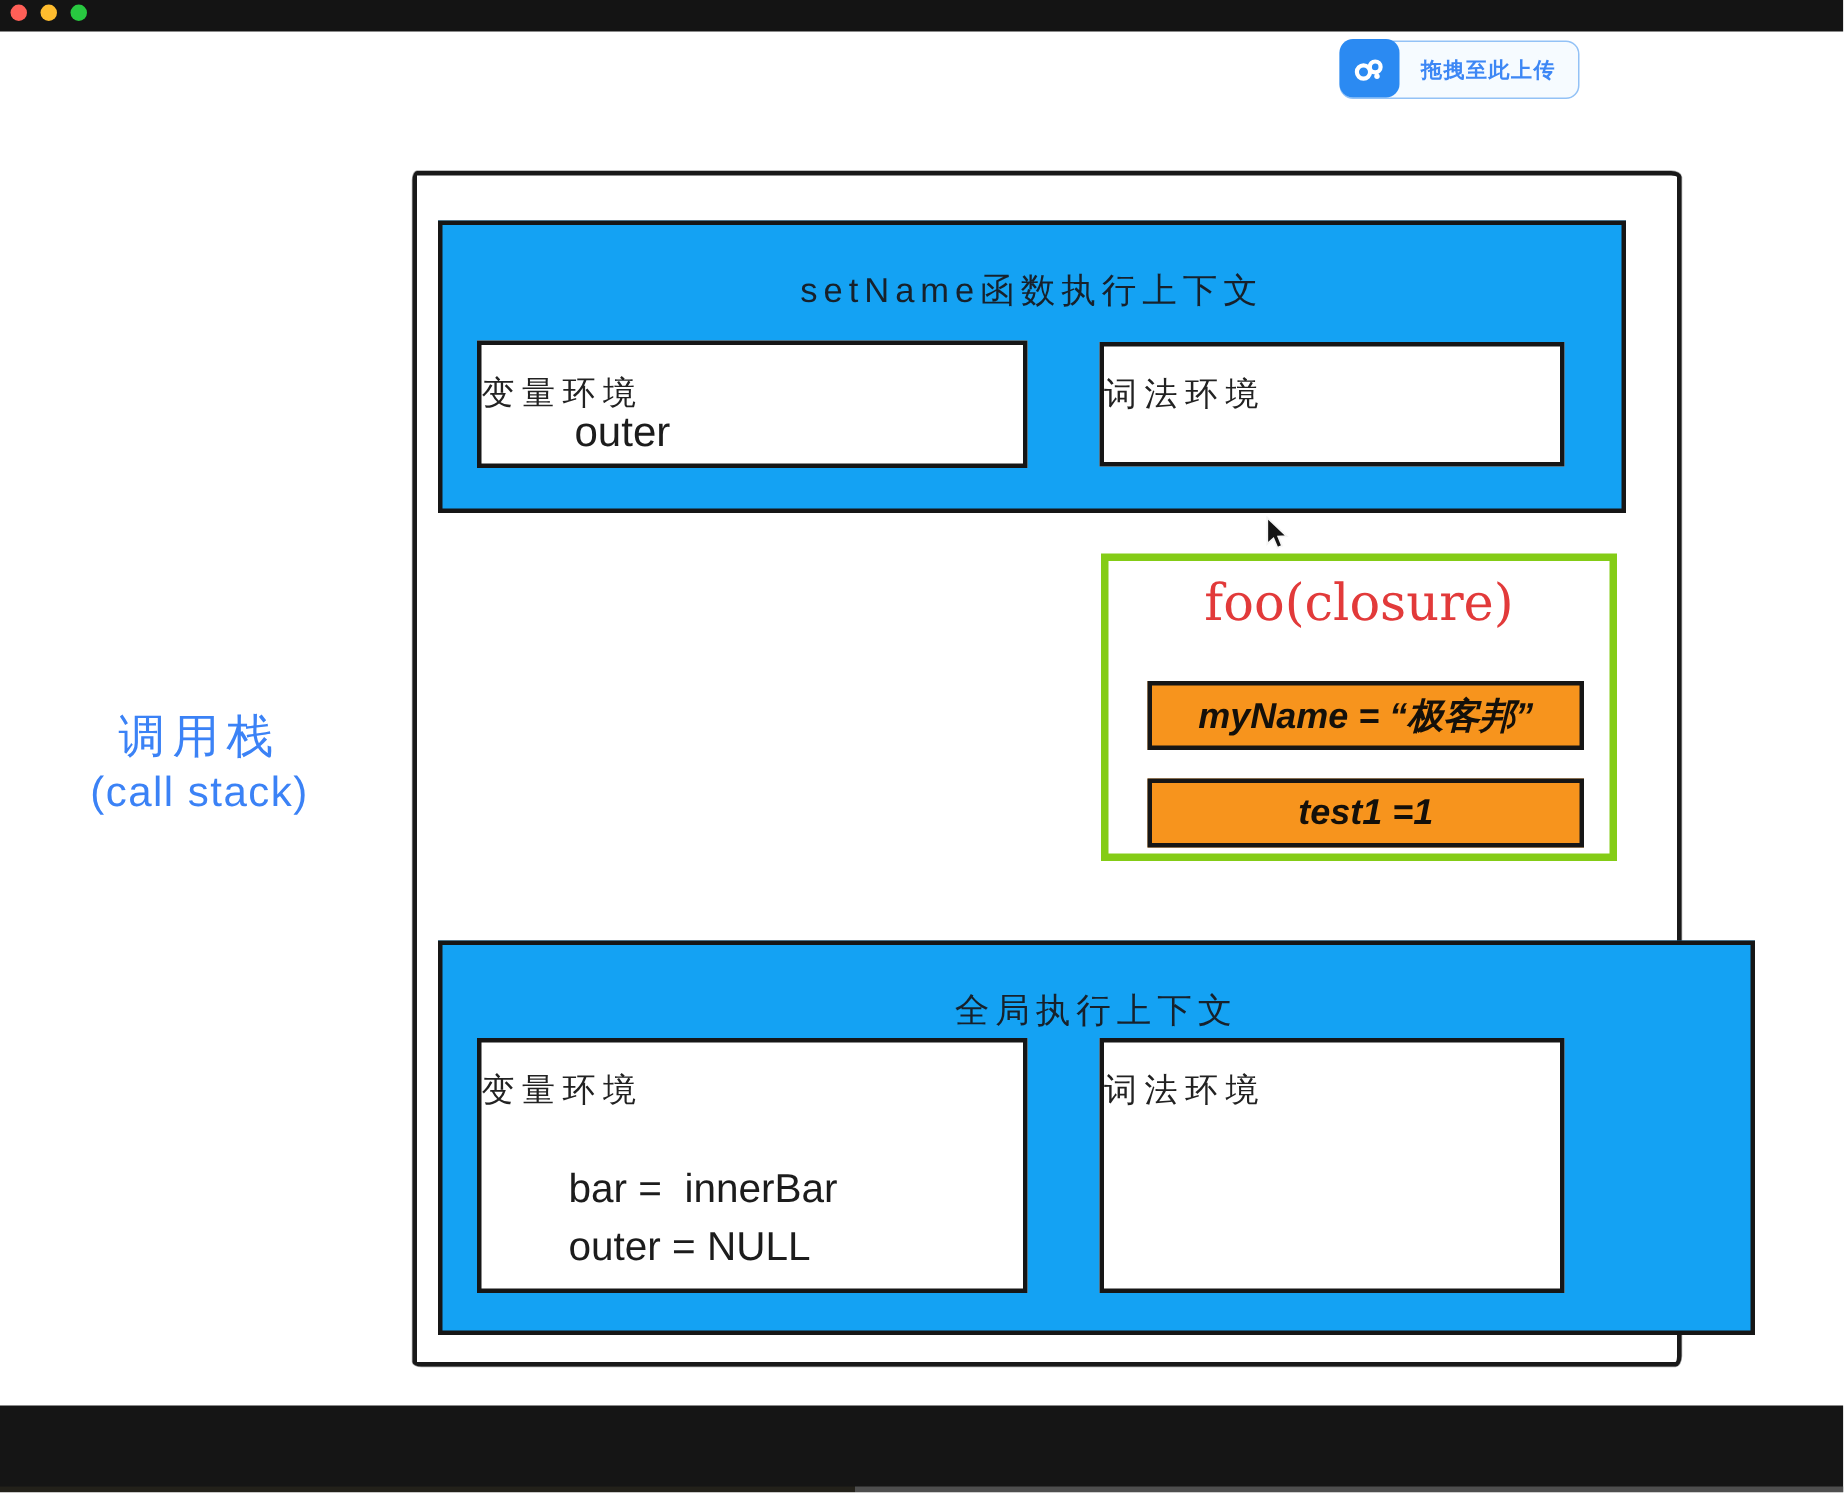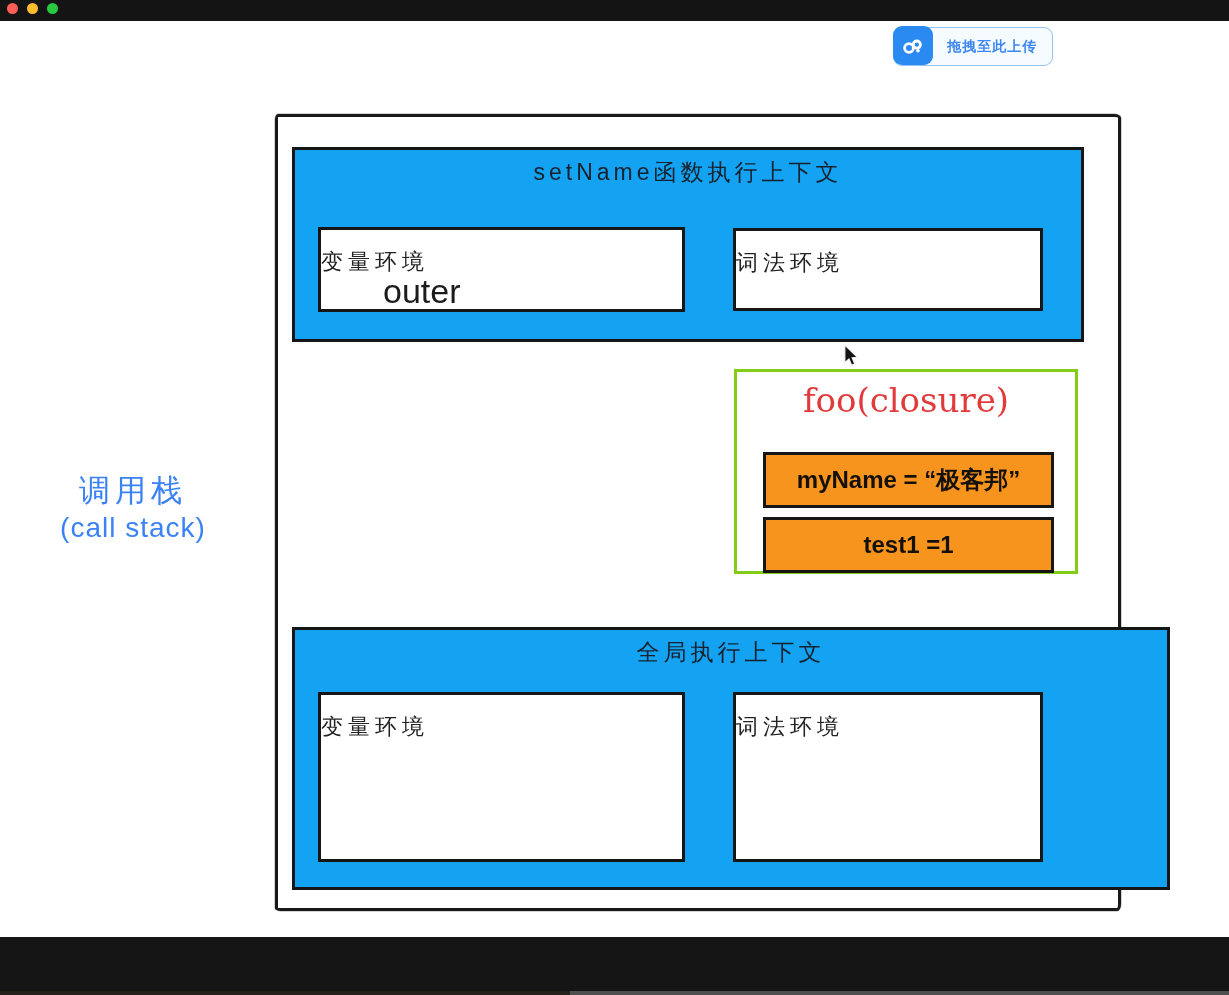--- a/index.html
+++ b/index.html
@@ -27,38 +27,38 @@
   .stack-label .zh { font-size:31px; letter-spacing:5px; }
   .stack-label .en { font-size:28px; letter-spacing:1px; }
 
   .outer-box { position:absolute; left:275px; top:114px; width:846px; height:797px;
     border:3.5px solid #191919; border-radius:3px 7px 4px 6px / 6px 4px 7px 3px;
     background:#fff; box-shadow:0 0 0 0.5px rgba(0,0,0,.35); }
 
   .ctx { position:absolute; background:#14a2f3; border:3px solid #161616; }
   .ctx-top    { left:14px;  top:30px;  width:792px; height:195px; }
   .ctx-bottom { left:14px;  top:510px; width:878px; height:263px; }
-  .ctx-title { text-align:center; margin-top:7px; font-size:23px; color:#17212b; letter-spacing:4px; }
+  .ctx-title { text-align:center; margin-top:28px; font-size:23px; color:#17212b; letter-spacing:4px; }
 
   .env-box { position:absolute; background:#fff; border:3px solid #161616; }
   .env-title { text-align:left; margin-top:17px; font-size:22px; color:#222; letter-spacing:5px; }
   .env-a { left:23px;  top:77px; width:367px; height:85px; }
   .env-b { left:438px; top:78px; width:310px; height:83px; }
   .env-c { left:23px;  top:62px; width:367px; height:170px; }
   .env-d { left:438px; top:62px; width:310px; height:170px; }
-  .env-line-single { position:absolute; left:62px; top:42px; font-size:34px; color:#1c1c1c; }
+  .env-line-single { position:absolute; left:62px; top:42px; font-size:28px; color:#1c1c1c; }
   .env-lines { position:absolute; left:58px; top:78px; font-size:27px; color:#1c1c1c; line-height:39px; white-space:pre; }
 
   .foo-box { position:absolute; left:456px; top:252px; width:344px; height:205px;
-    background:#fff; border:3px solid #84cc16; }
+    background:#fff; border:5px solid #84cc16; }
   .foo-title { text-align:center; margin-top:8px; font-size:34px; color:#e23a3a;
     font-family:"DejaVu Serif", serif; }
-  .var-chip { position:absolute; left:26px; width:291px; height:56px; background:#f7941d;
+  .var-chip { position:absolute; left:26px; width:291px; height:46px; background:#f7941d;
     border:3px solid #161616; display:flex; align-items:center; justify-content:center;
-    font-size:24px; font-weight:bold; color:#14100a; white-space:pre; }
+    font-size:24px; font-weight:bold; color:#14100a; white-space:pre;font-style:italic; }
   .chip1 { top:80px; }
   .chip2 { top:145px; }
 
   .cursor { position:absolute; left:843px; top:344px; }
 
   
   .toolbar { position:absolute; left:0; top:937px; width:1229px; height:58px; background:#151515; }
 
   .progress-left  { position:absolute; left:0;  bottom:0; width:570px; height:4px; background:#23211a; }
   .progress-right { position:absolute; left:570px; bottom:0; width:659px; height:4px; background:#4e4e4e; }
@@ -106,20 +106,22 @@
     <div class="foo-box">
       <div class="foo-title">foo(closure)</div>
       <div class="var-chip chip1">myName = “极客邦”</div>
       <div class="var-chip chip2">test1 =1</div>
     </div>
 
     <div class="ctx ctx-bottom">
       <div class="ctx-title">全局执行上下文</div>
       <div class="env-box env-c">
         <div class="env-title">变量环境</div>
+        <div class="env-lines">bar =  innerBar
+outer = NULL</div>
       </div>
       <div class="env-box env-d">
         <div class="env-title">词法环境</div>
       </div>
     </div>
   </div>
 
   <div class="cursor">
     <svg width="17" height="24" viewBox="0 0 12 18">
       <path d="M1 0.8 L1 14 L4.1 11.2 L6.1 15.9 L8.4 14.9 L6.5 10.3 L10.7 10.1 Z" fill="#141414" stroke="#f5f5f5" stroke-width="0.9"></path>

